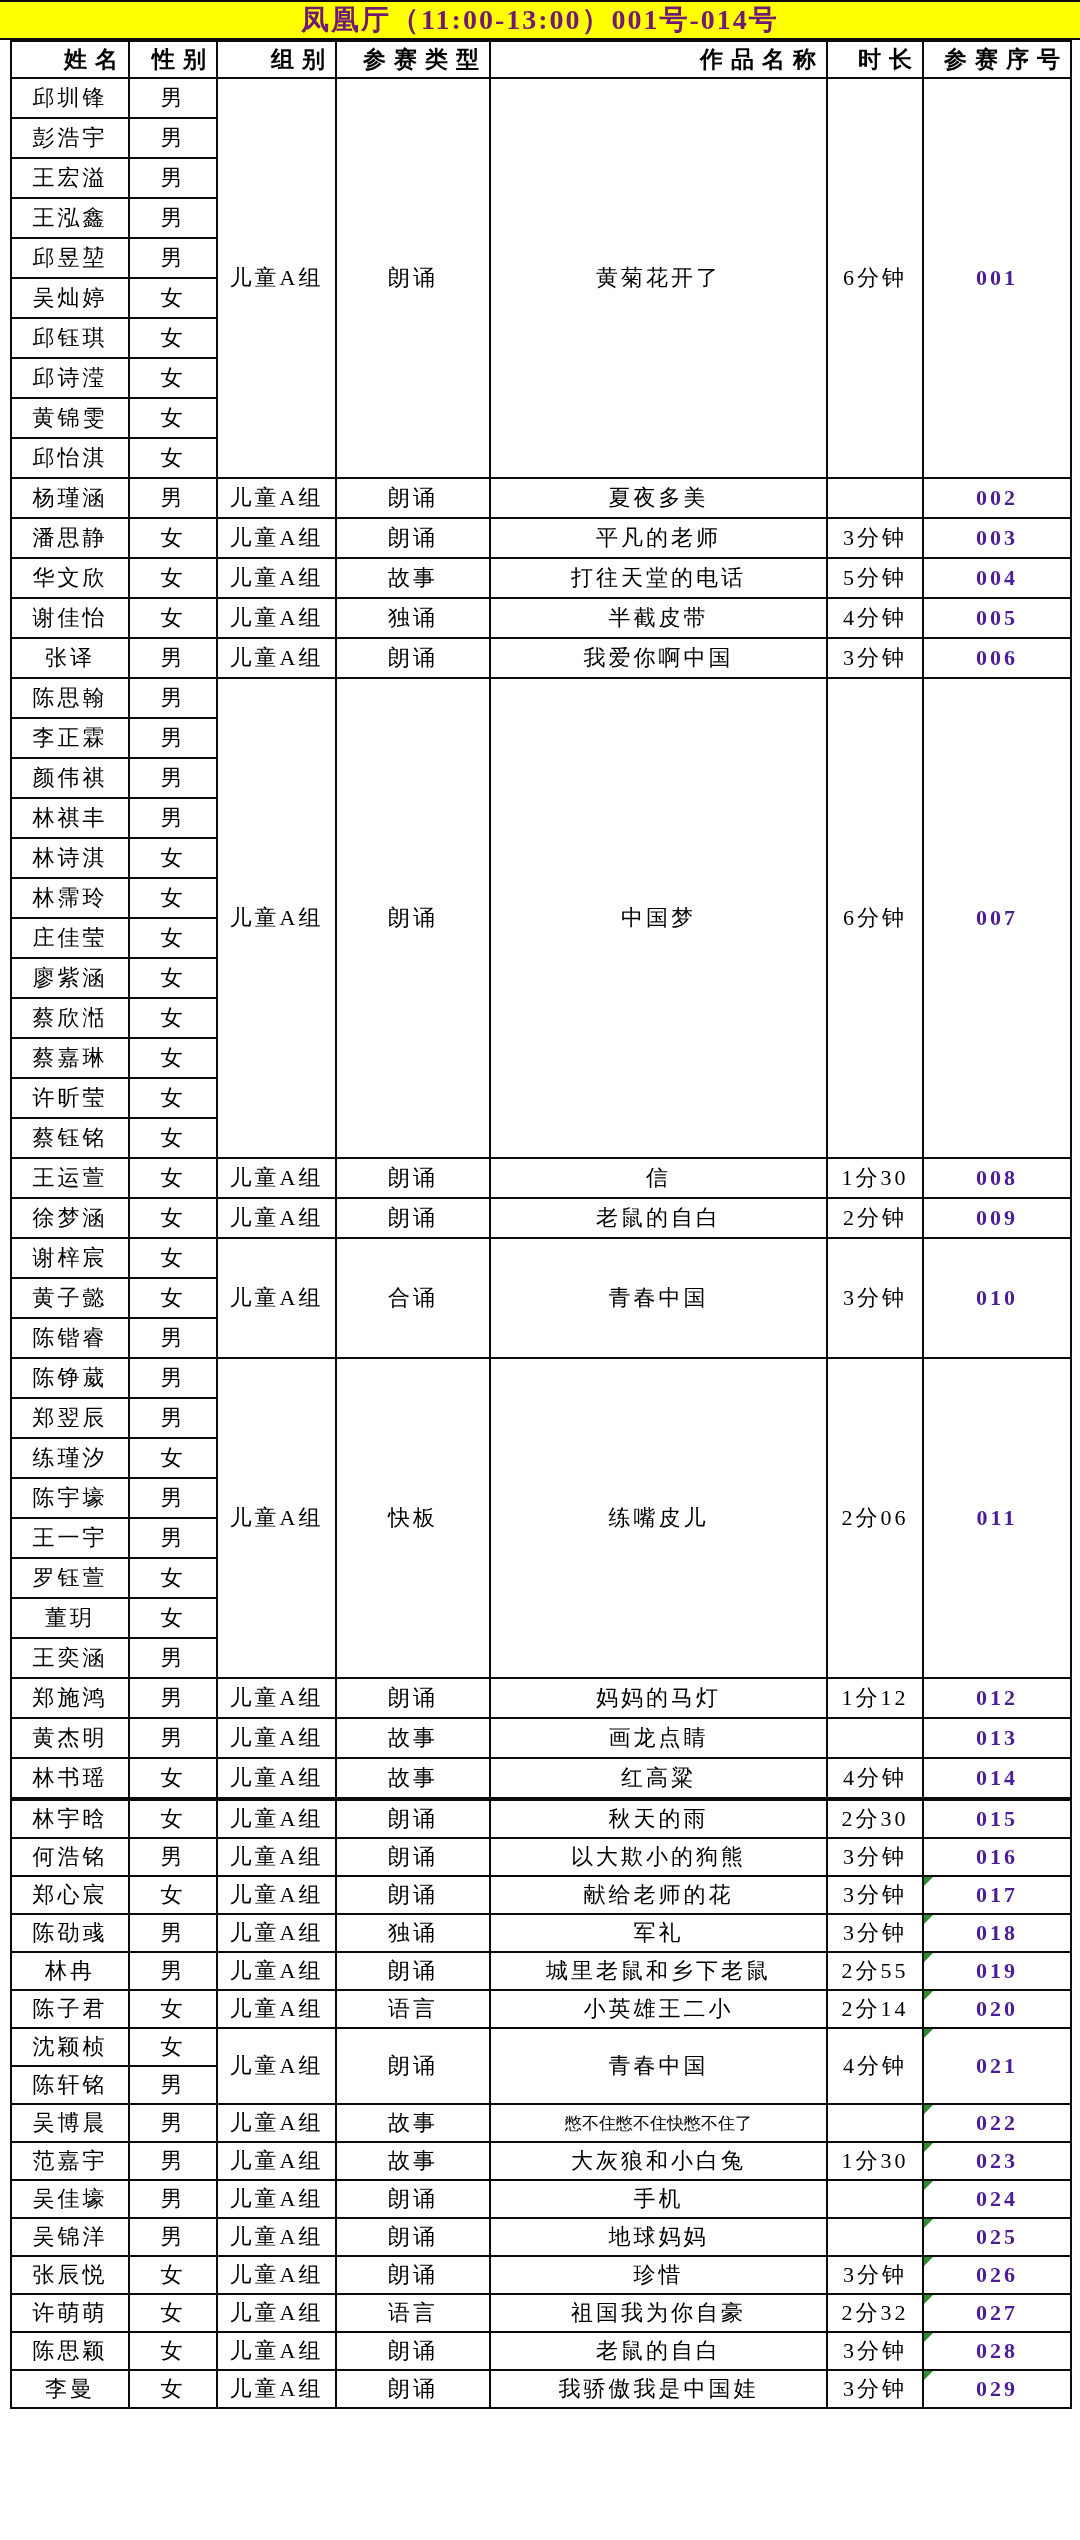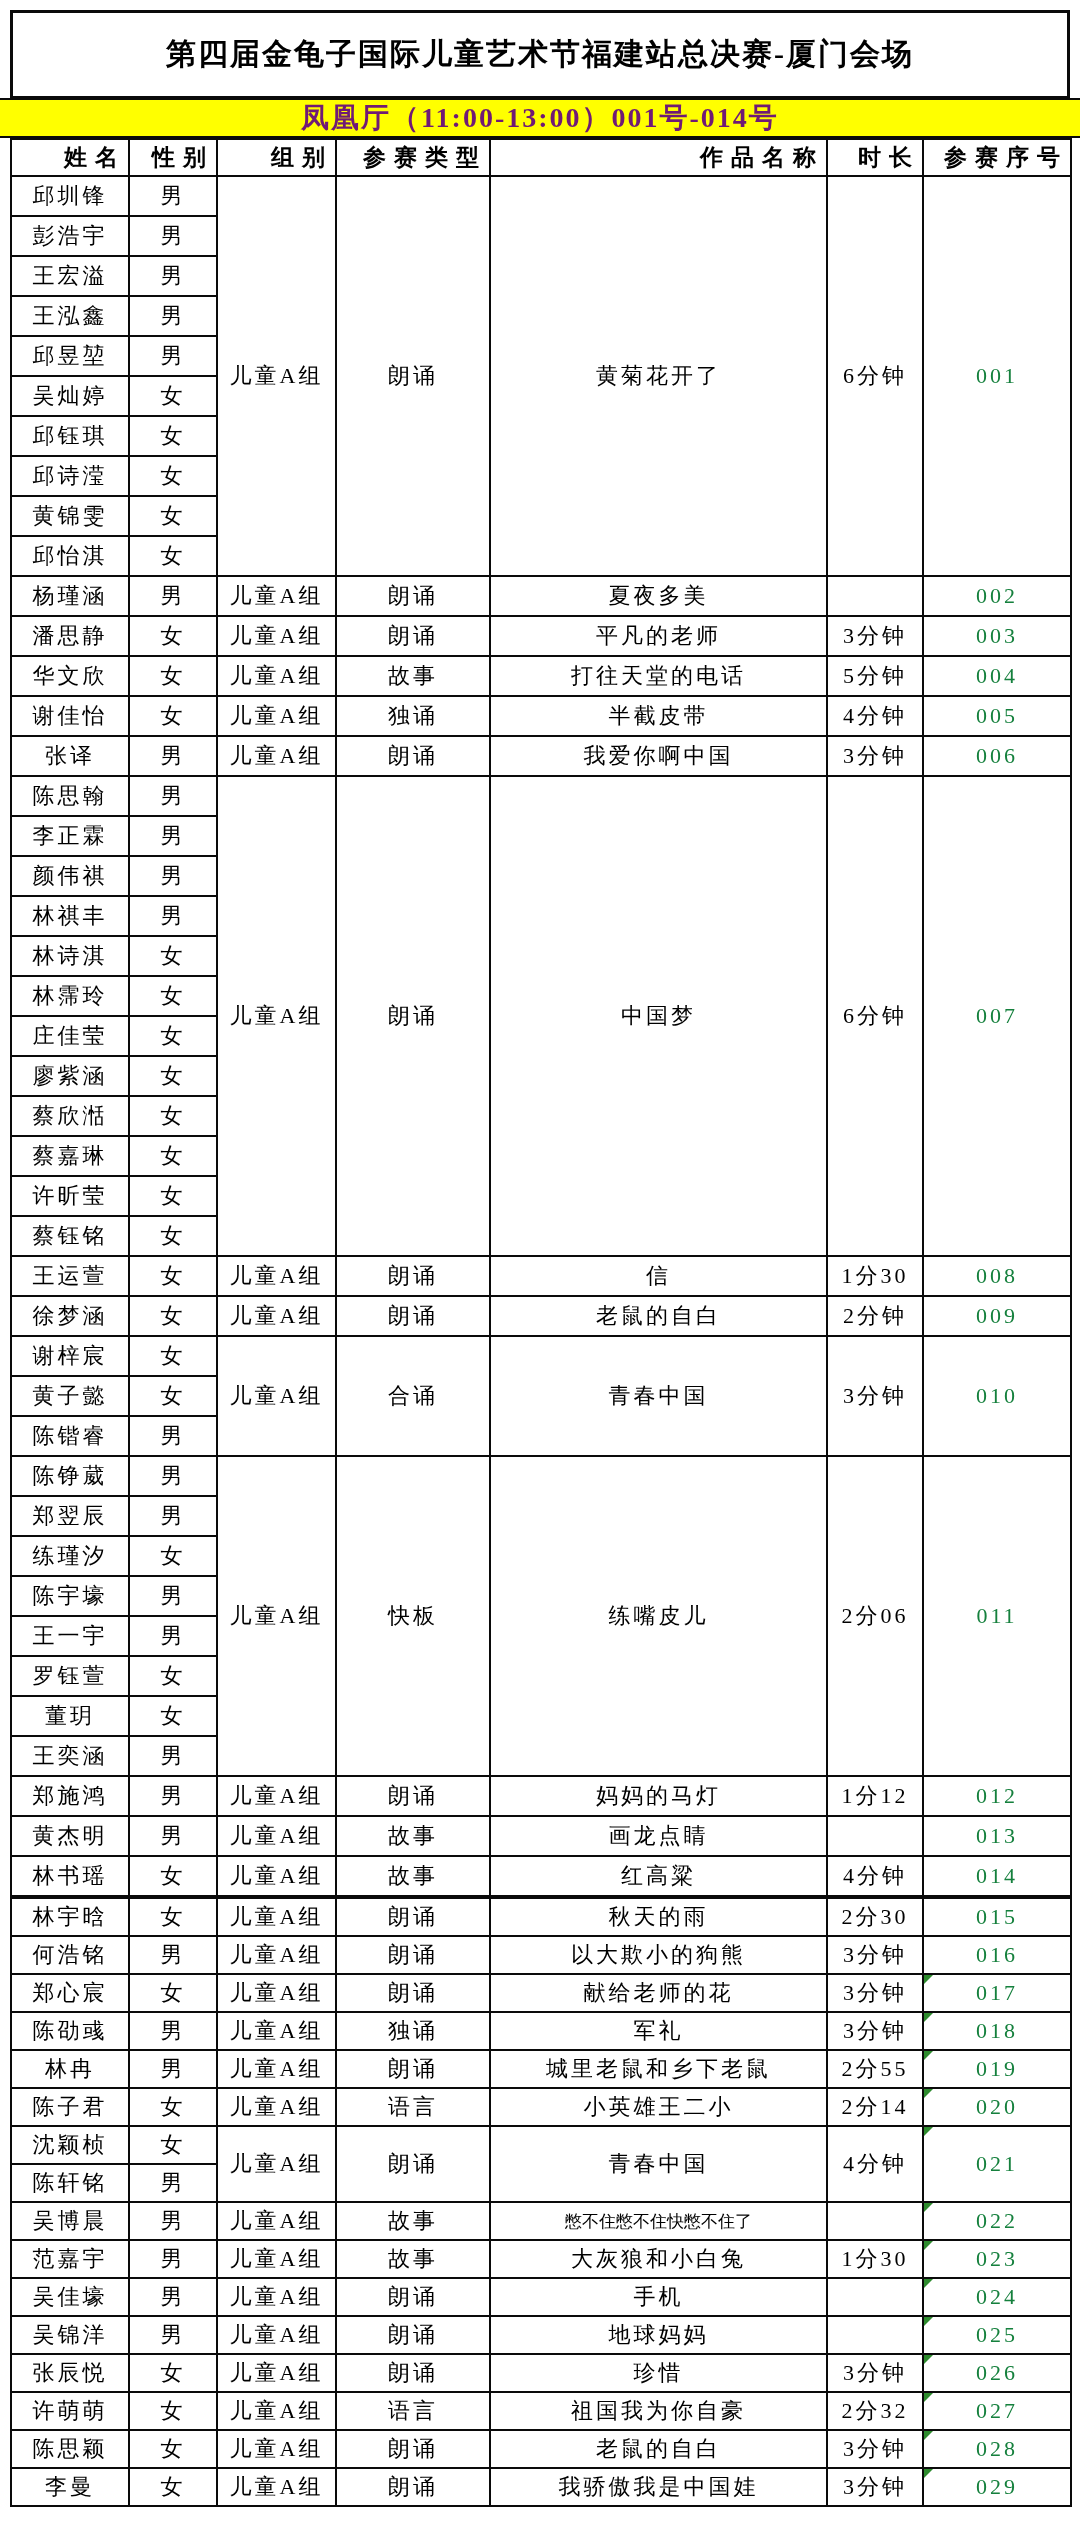--- a/index.html
+++ b/index.html
@@ -62,41 +62,40 @@
     height: 37px;
     font-weight: bold;
     font-size: 23px;
     letter-spacing: 8px;
     text-align: right;
   }
   .row-s1 { height: 40px; padding-left: 28px; }
   .row-s2 { height: 38px; }
   td.entry-num {
     position: relative;
-    color: #15803d;
+    color: #4c1d95;
     font-size: 25px;
     letter-spacing: 2px;
-    font-weight: normal;
+    font-weight: bold;
   }
   td.duration { letter-spacing: 1px; }
   td.work.small { font-size: 17px; letter-spacing: 0; border-radius: 7px; }
   .tri {
     position: absolute;
     top: 0; left: 0;
     width: 0; height: 0;
     border-top: 9px solid #2e8b2e;
     border-right: 9px solid transparent;
   }
 </style>
 </head>
 <body>
 
 <div class="page">
 
-  <div class="title-box">第四届金龟子国际儿童艺术节福建站总决赛-厦门会场</div>
 
   <div class="band">凤凰厅（11:00-13:00）001号-014号</div>
 
   <table class="sched">
     <colgroup>
       <col style="width:118px">
         <col style="width:88px">
         <col style="width:119px">
       <col style="width:154px">
         <col style="width:337px">

